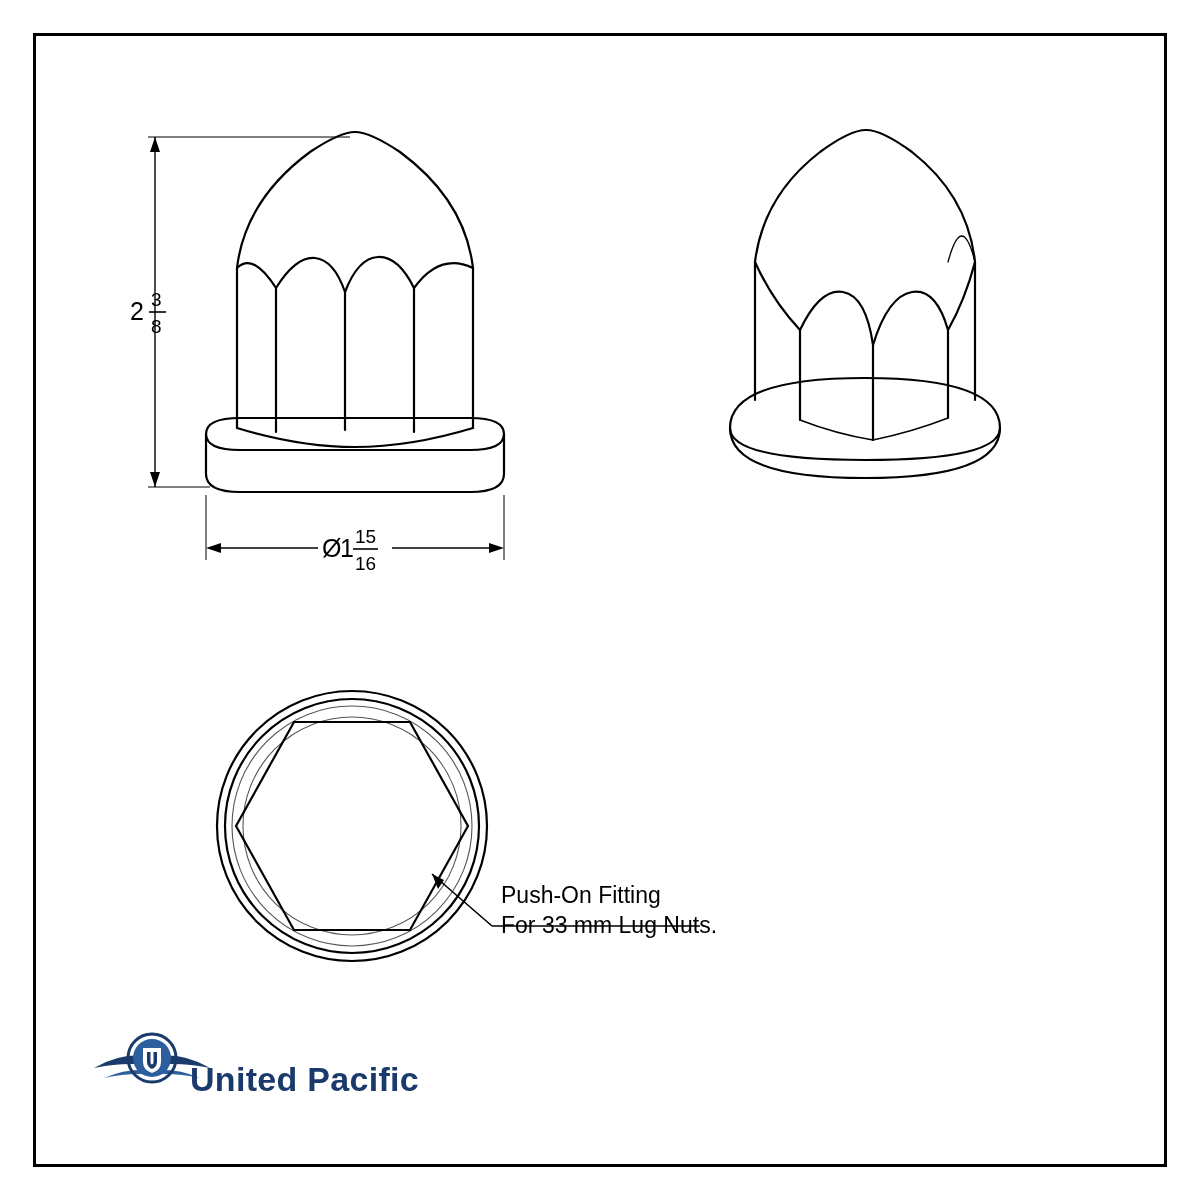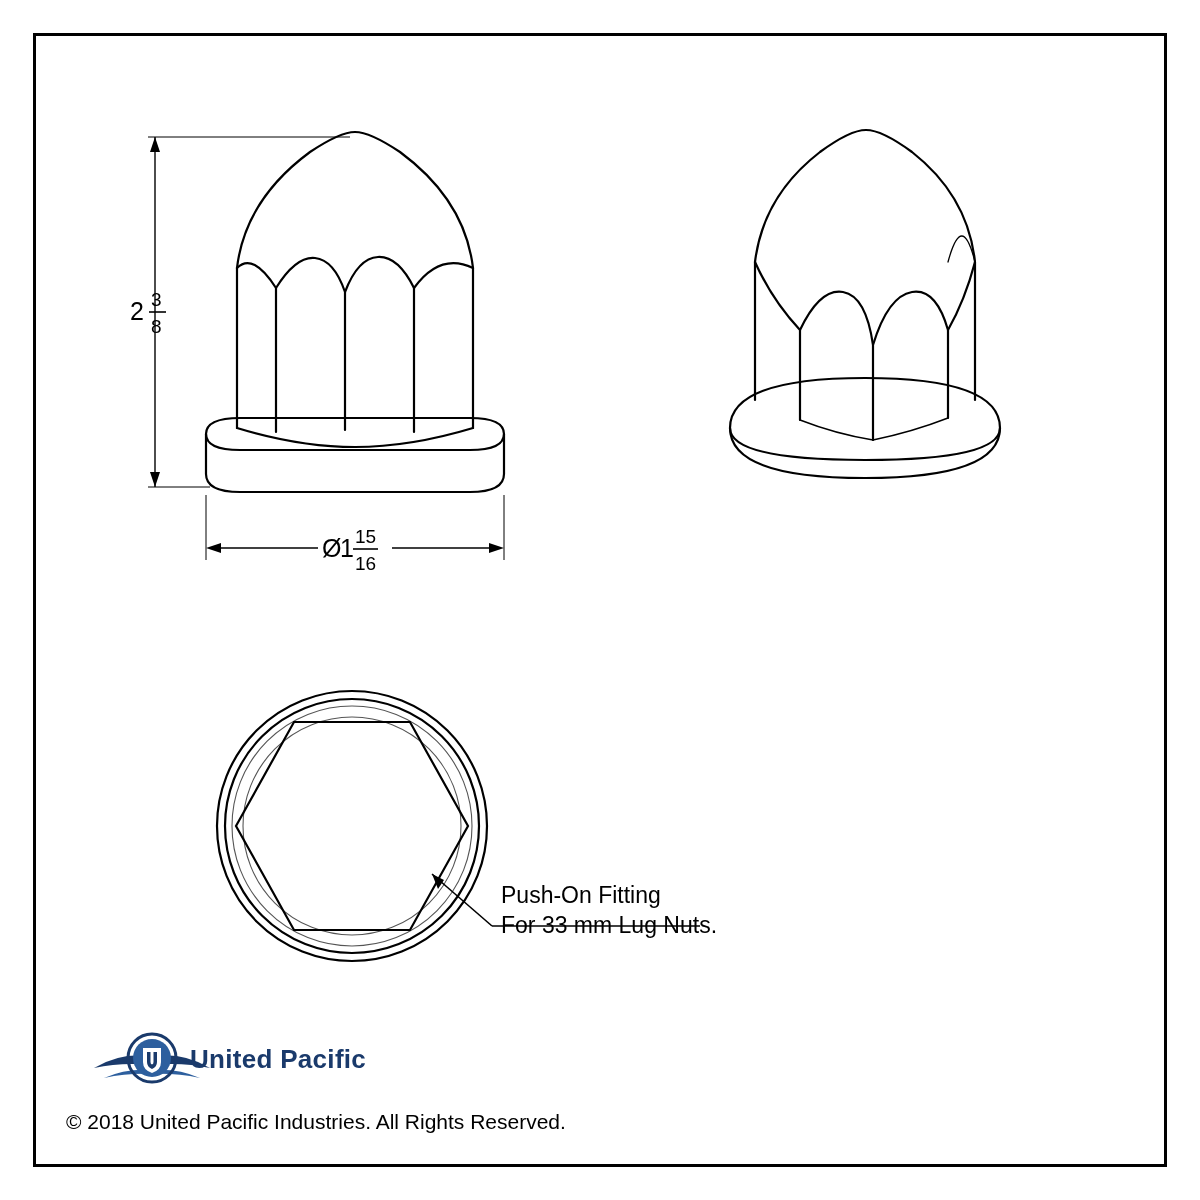--- a/index.html
+++ b/index.html
@@ -58,22 +58,22 @@
   #logo-wrap {
     position: absolute;
     left: 24px;
     top: 0px;
     width: 130px;
     height: 70px;
   }
   #brand-name {
     position: absolute;
     left: 124px;
-    top: 16px;
-    font-size: 26px;
+    top: 32px;
+    font-size: 34px;
     font-weight: bold;
     color: #1a3a6b;
     letter-spacing: 0.3px;
     white-space: nowrap;
   }
   #copyright-line {
     position: absolute;
     left: 0px;
     top: 82px;
     font-size: 21px;
@@ -189,16 +189,15 @@
 
         <circle cx="62" cy="30" r="24" fill="none" stroke="#1a3a6b" stroke-width="3"></circle>
         <circle cx="62" cy="30" r="19" fill="#2d5f9e"></circle>
 
         <path d="M 53 20 L 71 20 L 71 34 Q 71 42 62 45 Q 53 42 53 34 Z" fill="#ffffff"></path>
         <path d="M 57 24 L 57 34 Q 57 39 62 41 Q 67 39 67 34 L 67 24 L 63.5 24 L 63.5 34 Q 63.5 36 62 36.5 Q 60.5 36 60.5 34 L 60.5 24 Z" fill="#1a3a6b"></path>
       </svg>
     </div>
 
     <div id="brand-name">United Pacific</div>
-    <div id="copyright-line">© 2018 United Pacific Industries. All Rights Reserved.</div>
   </div>
 
 </div>
 
 </body></html>

